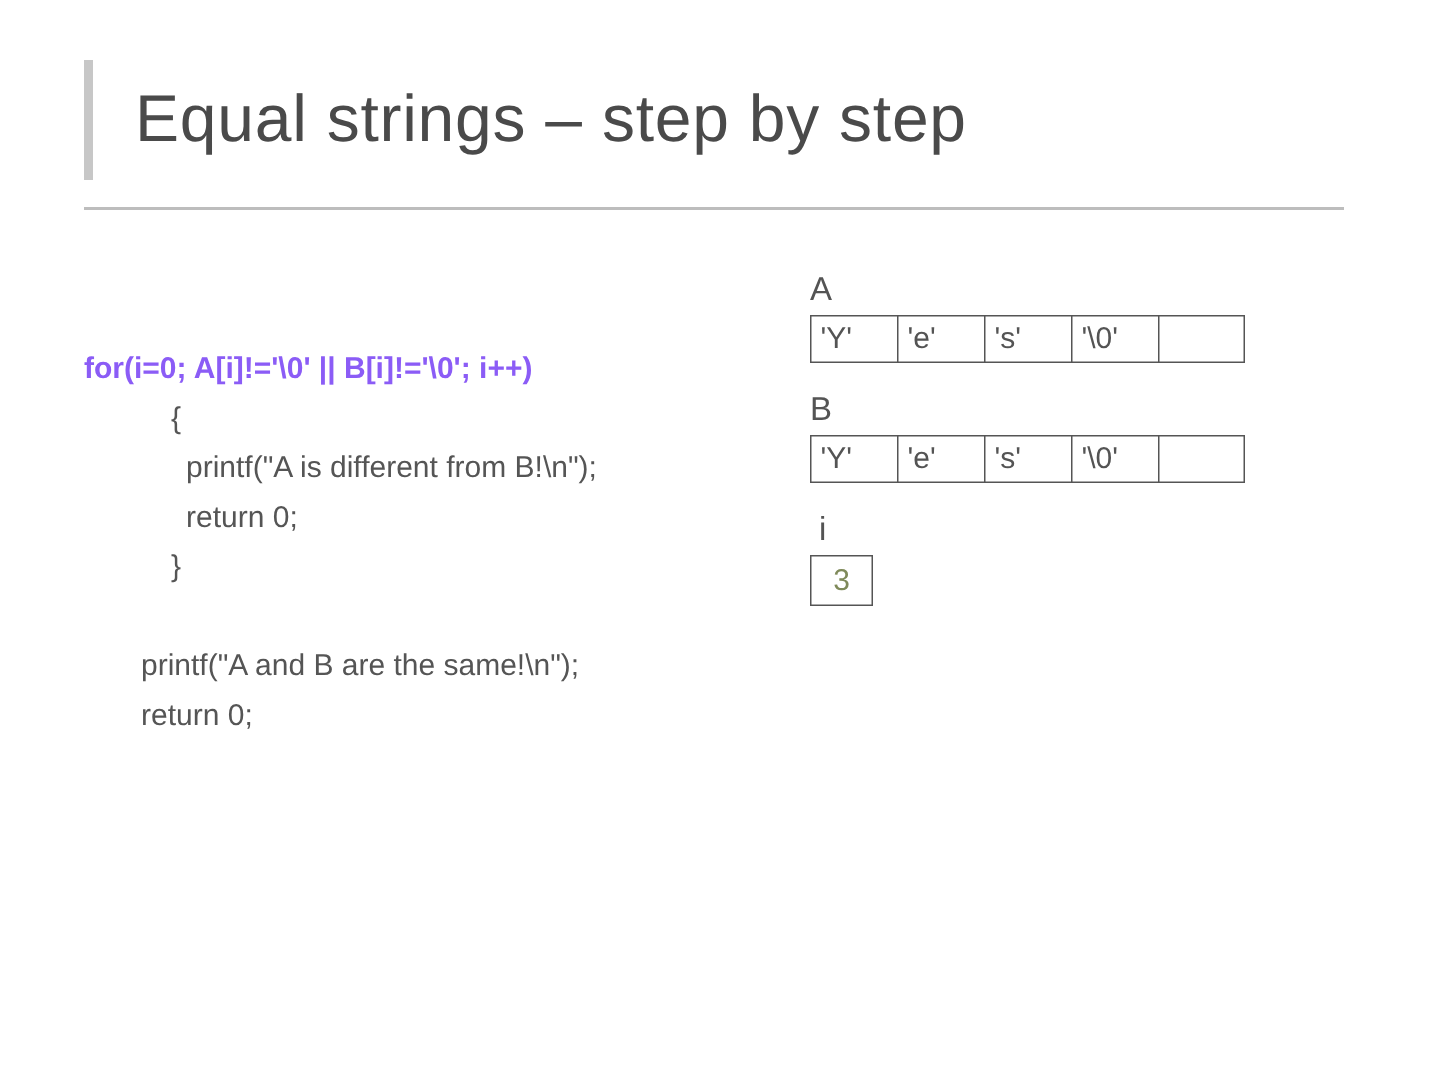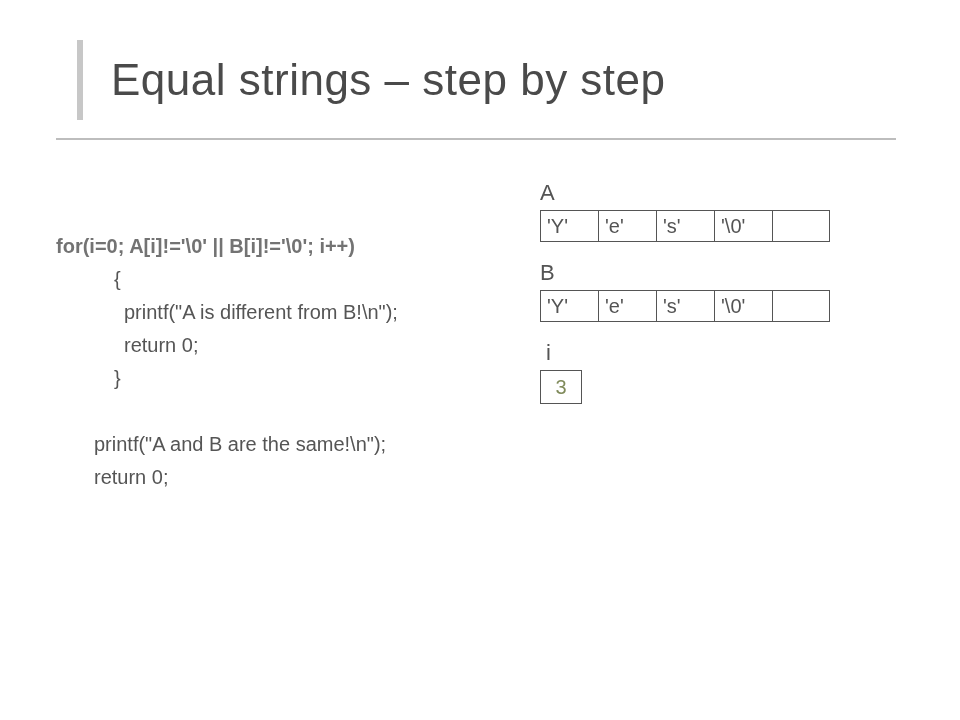--- a/index.html
+++ b/index.html
@@ -16,21 +16,20 @@
     width: 960px;
     height: 720px;
     box-sizing: border-box;
   }
   .title-wrap {
     position: absolute;
     left: 56px;
     top: 40px;
     display: flex;
     align-items: center;
-    margin-left: 21px;
   }
   .title-accent {
     width: 6px;
     height: 80px;
     background: #c7c7c7;
     margin-right: 28px;
   }
   .title {
     font-size: 44px;
     font-weight: 400;
@@ -48,21 +47,21 @@
 
   .code {
     position: absolute;
     left: 56px;
     top: 230px;
     font-size: 20px;
     line-height: 1.65;
     color: #555555;
   }
   .code .hl {
-    color: #737373;
+    color: #8b5cf6;
     font-weight: bold;
   }
   .code .ind1 { padding-left: 38px; display: block; }
   .code .ind2 { padding-left: 58px; display: block; }
   .code .ind3 { padding-left: 68px; display: block; }
 
   .vars {
     position: absolute;
     left: 540px;
     top: 180px;

